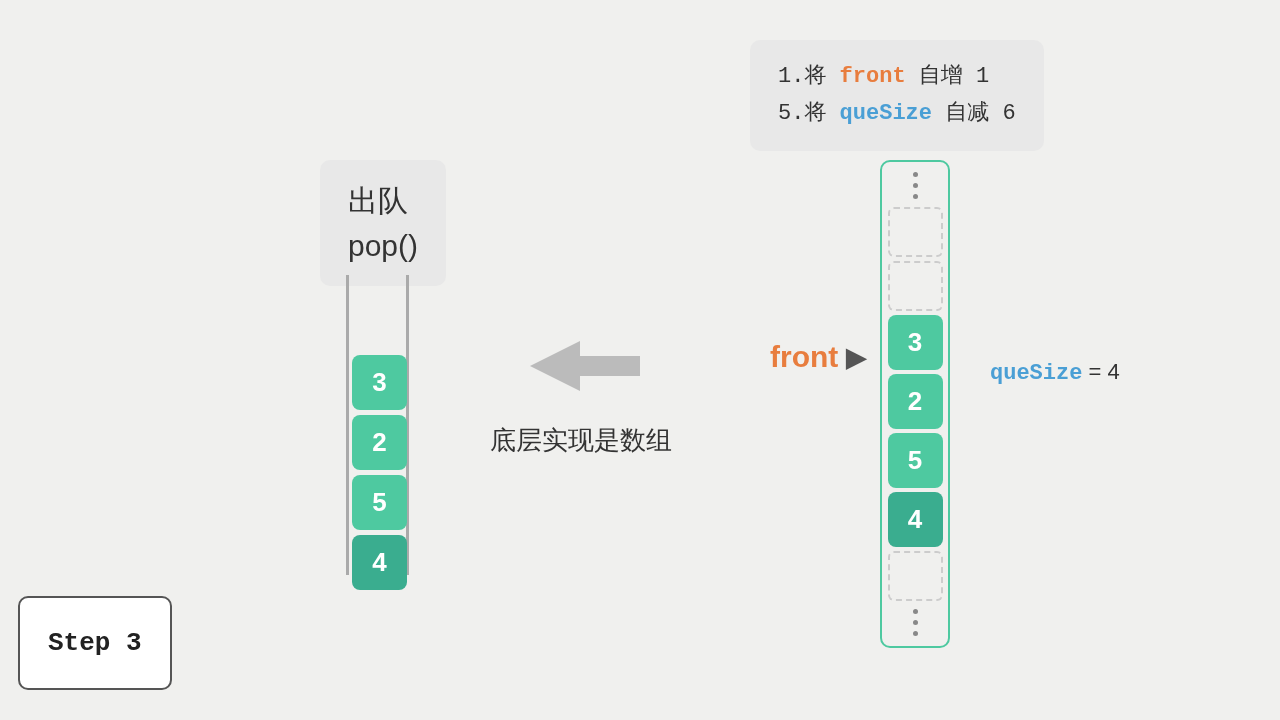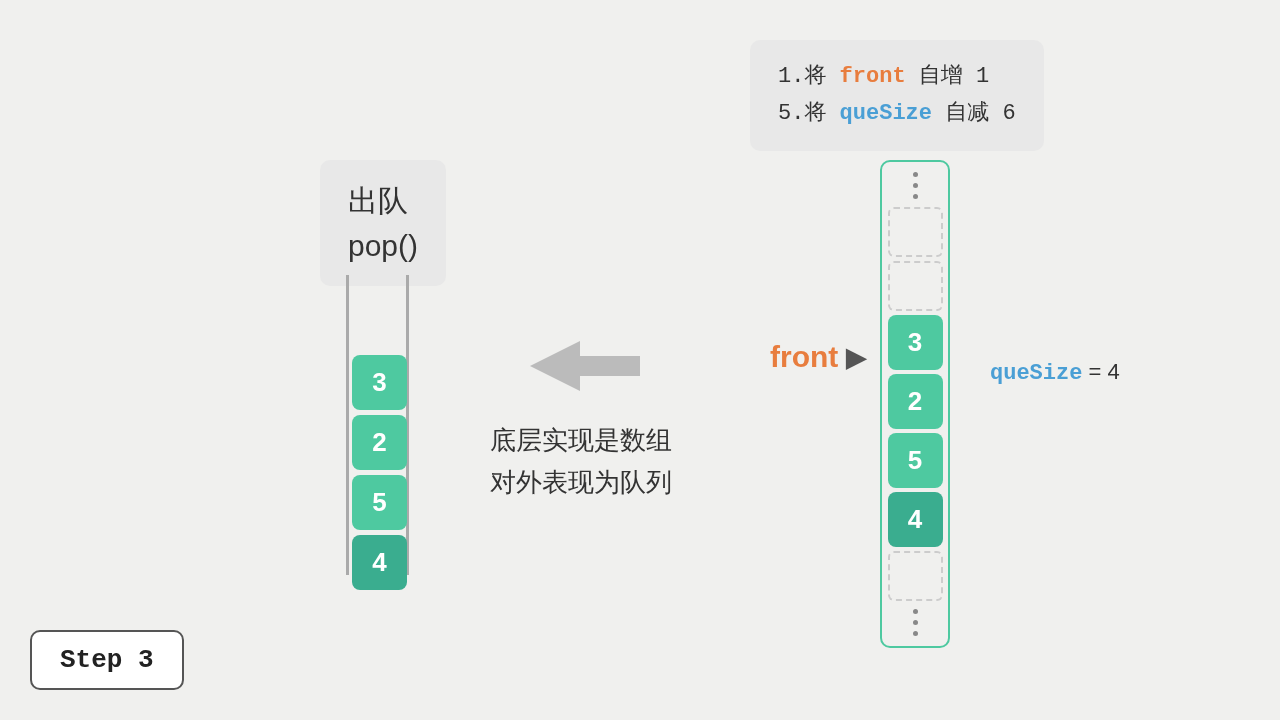--- a/index.html
+++ b/index.html
@@ -153,25 +153,25 @@
       font-size: 22px;
       color: #333;
       line-height: 2;
     }
     .queue-info .label-quesize { color: #4a9fd5; font-weight: bold; font-family: 'Courier New', monospace; }
 
     
     .step-box {
       position: absolute;
       bottom: 30px;
-      left: 30px;
+      left: 18px;
       background: #fff;
       border: 2.5px solid #555;
       border-radius: 10px;
-      padding: 13px 28px;
+      padding: 30px 28px;
       font-size: 26px;
       font-weight: bold;
       color: #222;
       font-family: 'Courier New', monospace;
     }
 
     
     .watermark {
       position: absolute;
       bottom: 20px;
@@ -212,21 +212,20 @@
   </div>
 
   <div style="position:absolute; top:326px; left:520px;">
     <svg width="130" height="80" viewBox="0 0 130 80">
       <polygon points="60,15 60,30 120,30 120,50 60,50 60,65 10,40" fill="#bbb"></polygon>
     </svg>
   </div>
 
   <div class="center-text">
     <div>底层实现是数组</div>
-    <div>对外表现为队列</div>
   </div>
 
   <div class="front-label">
     <span>front</span>
     <span class="front-arrow">▶</span>
   </div>
 
   <div class="right-array">
 
     <div class="dots-icon">

